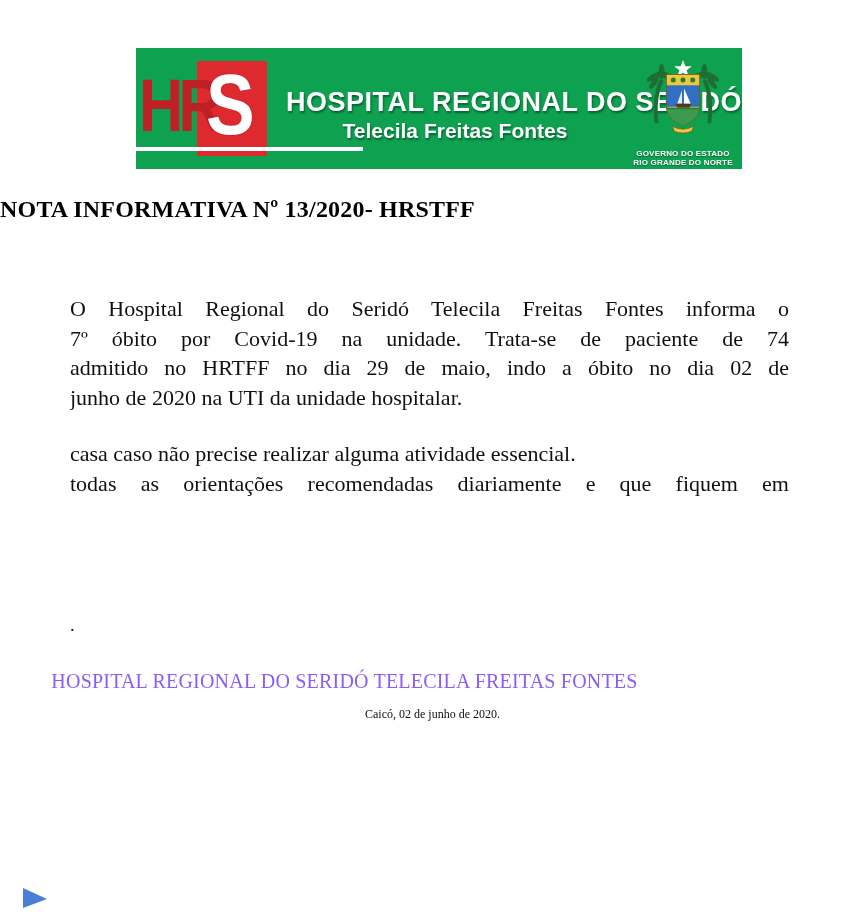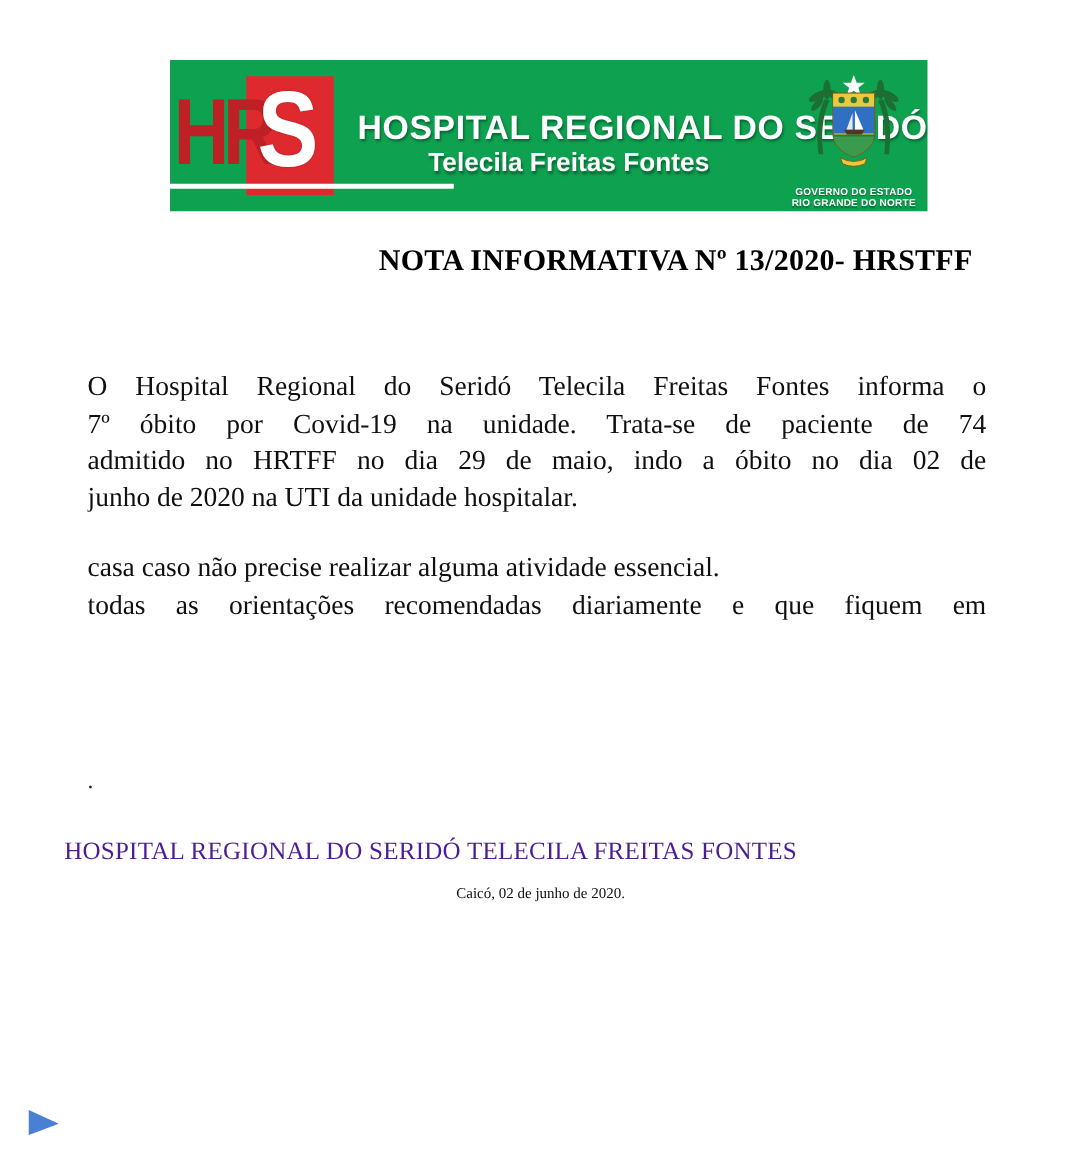--- a/index.html
+++ b/index.html
@@ -41,34 +41,34 @@
   .gov { position:absolute; right:4px; top:10px; width:110px; text-align:center; }
   .gov svg { display:block; margin:0 auto; }
   .gov-caption {
     margin-top:11px; color:#ffffff; font-family:"Liberation Sans", sans-serif;
     font-weight:bold; font-size:8px; line-height:9px; letter-spacing:.2px;
     text-shadow:0 1px 1px rgba(0,50,25,.5);
   }
 
   
   .doc-title {
-    position:absolute; top:196px; left:0; width:778px; text-align:right;
+    position:absolute; top:196px; left:0; width:778px; text-align:left;
     font-weight:bold; font-size:24px; letter-spacing:.2px; color:#000;
   }
   .doc-body { position:absolute; top:294px; left:70px; width:719px; }
   .para { margin-bottom:27px; }
   .jline {
     font-size:22px; line-height:29.5px; color:#101010;
     text-align:justify; text-align-last:justify; height:29.5px; overflow:hidden;
   }
   .jline.last { text-align-last:left; }
 
   .stray-period { position:absolute; top:614px; left:70px; font-size:19px; color:#222; }
 
-  .signature { position:absolute; top:670px; left:0; width:689px; text-align:center; font-size:20px; color:#4c1d95; letter-spacing:.2px; }
+  .signature { position:absolute; top:670px; left:0; width:689px; text-align:center; font-size:20px; color:#8b5cf6; letter-spacing:.2px; }
   .dateline  { position:absolute; top:707px; left:0; width:865px; text-align:center; font-size:12px; color:#0e0e0e; }
 
   
   .blue-mark {
     position:absolute; left:23px; top:888px; width:0; height:0;
     border-top:11px solid transparent; border-bottom:9px solid transparent;
     border-left:24px solid #4a7fd6;
   }
 </style>
 </head>

